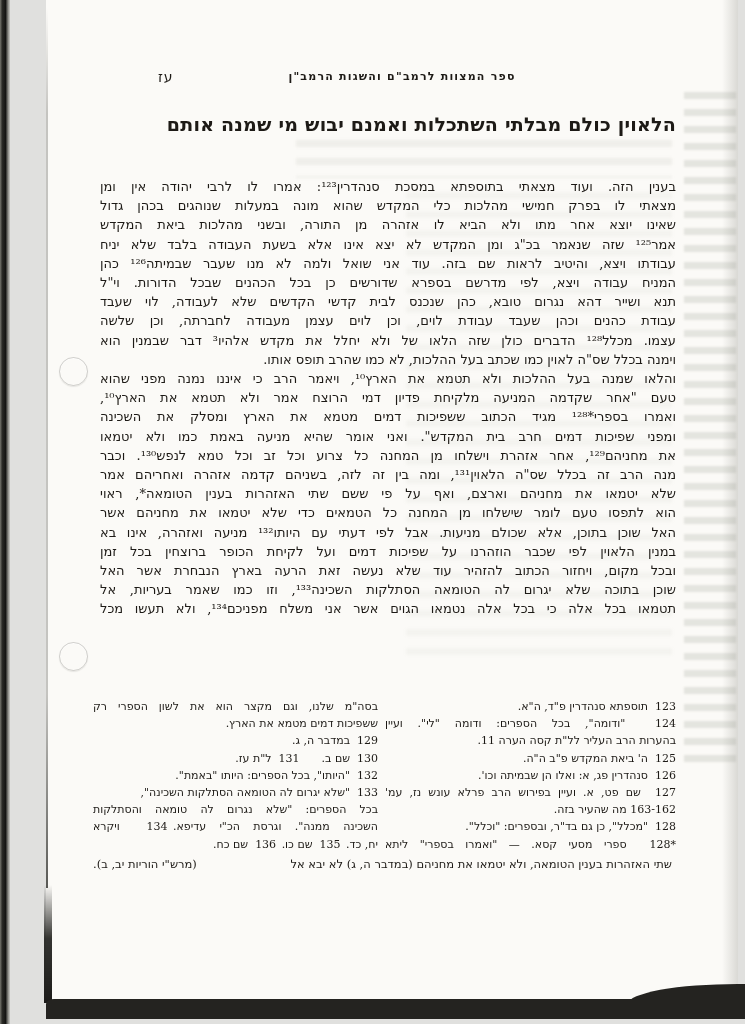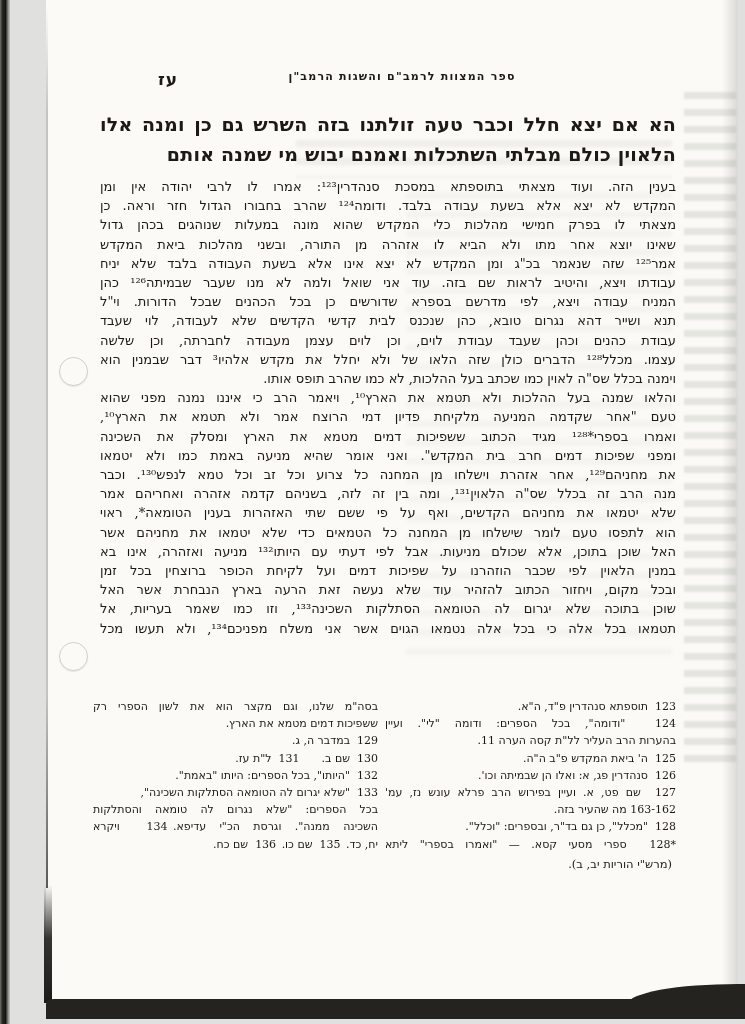--- a/index.html
+++ b/index.html
@@ -55,21 +55,21 @@
     background:repeating-linear-gradient(to bottom,rgba(118,124,106,0.09) 0 7px,rgba(118,124,106,0) 7px 18px);
     filter:blur(1.6px);
   }
   .bleed-mid{
     position:absolute;left:360px;right:66px;top:192px;height:470px;
     background:repeating-linear-gradient(to bottom,rgba(118,124,106,0.05) 0 7px,rgba(118,124,106,0) 7px 19px);
     filter:blur(1.6px);
   }
   .folio{
     position:absolute;left:112px;top:69px;
-    font-size:17px;font-weight:bold;letter-spacing:1px;
+    font-size:14px;font-weight:normal;letter-spacing:1px;
   }
   .running-header{
     position:absolute;left:20px;right:0;top:70px;text-align:center;
     font-size:11px;font-weight:bold;letter-spacing:1.2px;
   }
   .lead{
     position:absolute;left:54px;right:62px;top:110px;
     direction:rtl;font-size:19px;font-weight:bold;line-height:29.5px;letter-spacing:0.2px;
   }
   .body-text{
@@ -100,43 +100,41 @@
 
 <div class="page">
   <div class="bleed-col"></div>
   <div class="bleed-lead"></div>
   <div class="bleed-mid"></div>
 
   <div class="folio">עז</div>
   <div class="running-header">ספר המצוות לרמב"ם והשגות הרמב"ן</div>
 
   <div class="lead">
-    <div class="bline">הא אם יצא חלל וכבר טעה זולתנו בזה השרש גם כן ומנה אלו</div>
     <div class="bline pend">הלאוין כולם מבלתי השתכלות ואמנם יבוש מי שמנה אותם</div>
   </div>
 
   <div class="body-text">
     <div class="bline">בענין הזה. ועוד מצאתי בתוספתא במסכת סנהדרין¹²³: אמרו לו לרבי יהודה אין ומן</div>
-    <div class="bline">המקדש לא יצא אלא בשעת עבודה בלבד. ודומה¹²⁴ שהרב בחבורו הגדול חזר וראה. כן</div>
     <div class="bline">מצאתי לו בפרק חמישי מהלכות כלי המקדש שהוא מונה במעלות שנוהגים בכהן גדול</div>
     <div class="bline">שאינו יוצא אחר מתו ולא הביא לו אזהרה מן התורה, ובשני מהלכות ביאת המקדש</div>
     <div class="bline">אמר¹²⁵ שזה שנאמר בכ"ג ומן המקדש לא יצא אינו אלא בשעת העבודה בלבד שלא יניח</div>
     <div class="bline">עבודתו ויצא, והיטיב לראות שם בזה. עוד אני שואל ולמה לא מנו שעבר שבמיתה¹²⁶ כהן</div>
     <div class="bline">המניח עבודה ויצא, לפי מדרשם בספרא שדורשים כן בכל הכהנים שבכל הדורות. וי"ל</div>
     <div class="bline">תנא ושייר דהא נגרום טובא, כהן שנכנס לבית קדשי הקדשים שלא לעבודה, לוי שעבד</div>
     <div class="bline">עבודת כהנים וכהן שעבד עבודת לוים, וכן לוים עצמן מעבודה לחברתה, וכן שלשה</div>
     <div class="bline">עצמו. מכלל¹²⁸ הדברים כולן שזה הלאו של ולא יחלל את מקדש אלהיו³ דבר שבמנין הוא</div>
     <div class="bline pend">וימנה בכלל שס"ה לאוין כמו שכתב בעל ההלכות, לא כמו שהרב תופס אותו.</div>
     <div class="bline">והלאו שמנה בעל ההלכות ולא תטמא את הארץ¹⁰, ויאמר הרב כי איננו נמנה מפני שהוא</div>
     <div class="bline">טעם "אחר שקדמה המניעה מלקיחת פדיון דמי הרוצח אמר ולא תטמא את הארץ¹⁰,</div>
     <div class="bline">ואמרו בספרי*¹²⁸ מגיד הכתוב ששפיכות דמים מטמא את הארץ ומסלק את השכינה</div>
     <div class="bline">ומפני שפיכות דמים חרב בית המקדש". ואני אומר שהיא מניעה באמת כמו ולא יטמאו</div>
     <div class="bline">את מחניהם¹²⁹, אחר אזהרת וישלחו מן המחנה כל צרוע וכל זב וכל טמא לנפש¹³⁰. וכבר</div>
     <div class="bline">מנה הרב זה בכלל שס"ה הלאוין¹³¹, ומה בין זה לזה, בשניהם קדמה אזהרה ואחריהם אמר</div>
-    <div class="bline">שלא יטמאו את מחניהם הקדשים, ואף על פי ששם שתי האזהרות בענין הטומאה*, ראוי</div>
+    <div class="bline">שלא יטמאו את מחניהם וארצם, ואף על פי ששם שתי האזהרות בענין הטומאה*, ראוי</div>
     <div class="bline">הוא לתפסו טעם לומר שישלחו מן המחנה כל הטמאים כדי שלא יטמאו את מחניהם אשר</div>
     <div class="bline">האל שוכן בתוכן, אלא שכולם מניעות. אבל לפי דעתי עם היותו¹³² מניעה ואזהרה, אינו בא</div>
     <div class="bline">במנין הלאוין לפי שכבר הוזהרנו על שפיכות דמים ועל לקיחת הכופר ברוצחין בכל זמן</div>
     <div class="bline">ובכל מקום, ויחזור הכתוב להזהיר עוד שלא נעשה זאת הרעה בארץ הנבחרת אשר האל</div>
     <div class="bline">שוכן בתוכה שלא יגרום לה הטומאה הסתלקות השכינה¹³³, וזו כמו שאמר בעריות, אל</div>
     <div class="bline">תטמאו בכל אלה כי בכל אלה נטמאו הגוים אשר אני משלח מפניכם¹³⁴, ולא תעשו מכל</div>
   </div>
 
   <div class="footnotes">
     <div class="fn-col-right">
@@ -157,20 +155,21 @@
       <div class="fline pend">130&nbsp;&nbsp;שם ב.  131&nbsp;&nbsp;ל"ת עז.</div>
       <div class="fline pend">132&nbsp;&nbsp;"היותו", בכל הספרים: היותו "באמת".</div>
       <div class="fline pend">133&nbsp;&nbsp;"שלא יגרום לה הטומאה הסתלקות השכינה",</div>
       <div class="fline">בכל הספרים: "שלא נגרום לה טומאה והסתלקות</div>
       <div class="fline">השכינה ממנה". וגרסת הכ"י עדיפא. 134&nbsp;&nbsp;ויקרא</div>
       <div class="fline pend">יח, כד. 135&nbsp;&nbsp;שם כו. 136&nbsp;&nbsp;שם כח.</div>
     </div>
   </div>
 
   <div class="footer-note">
+    <span>שתי האזהרות בענין הטומאה, ולא יטמאו את מחניהם (במדבר ה, ג) לא יבא אל</span>
     <span>(מרש"י הוריות יב, ב).</span>
   </div>
 
   <div class="page-right-shade"></div>
 </div>
 
 <div class="page-edge-line"></div>
 <div class="page-edge-bottom-wedge"></div>
 <div class="hole-punch hp-top"></div>
 <div class="hole-punch hp-bottom"></div>

